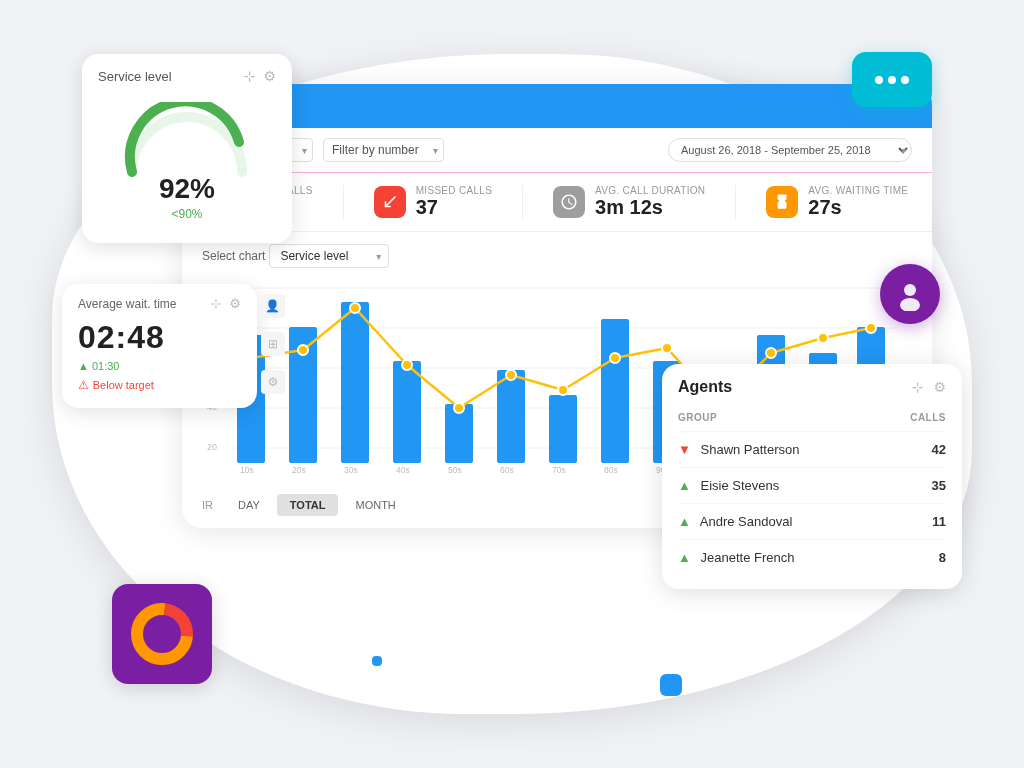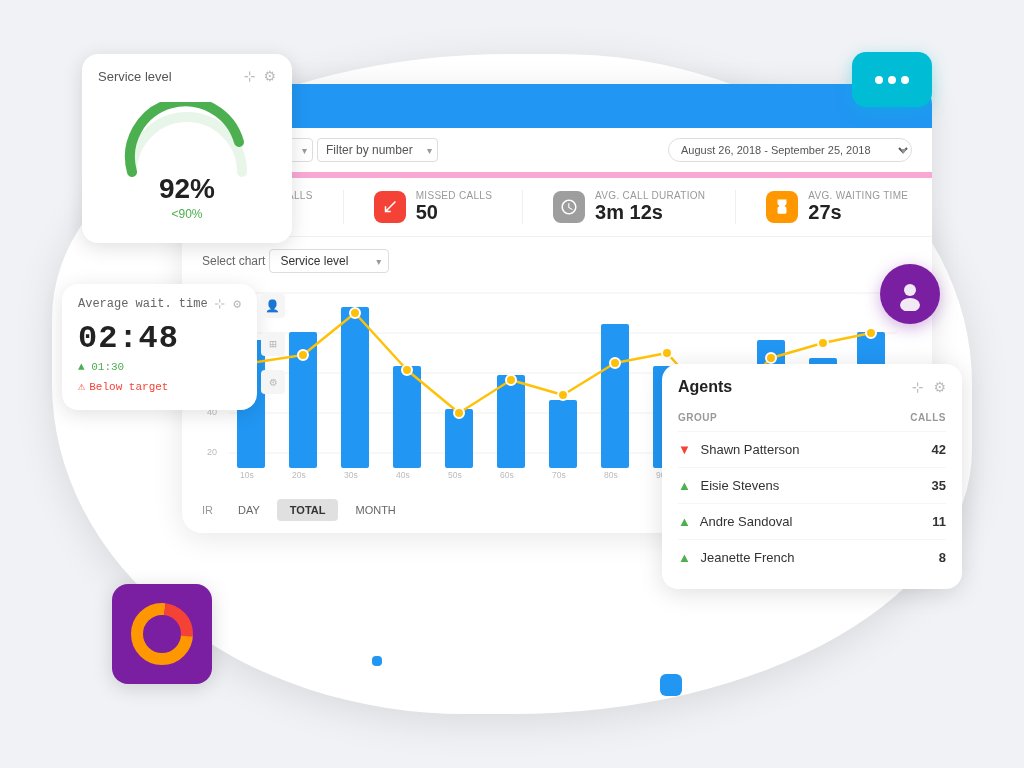--- a/index.html
+++ b/index.html
@@ -94,21 +94,20 @@
     .avg-wait-card {
       position: absolute;
       top: 260px;
       left: 30px;
       width: 195px;
       background: #fff;
       border-radius: 16px;
       box-shadow: 0 4px 20px rgba(0,0,0,0.12);
       padding: 12px 16px 16px;
       z-index: 10;
-      font-family: Liberation Mono, monospace;
     }
     .avg-wait-header {
       display: flex;
       align-items: center;
       justify-content: space-between;
       margin-bottom: 8px;
     }
     .avg-wait-title {
       font-size: 12px;
       color: #666;
@@ -236,23 +235,23 @@
     
     .main-card-header {
       background: #2196f3;
       height: 44px;
     }
 
     
     .toolbar {
       display: flex;
       align-items: flex-start;
-      gap: 4px;
+      gap: 10px;
       padding: 10px 20px;
-      border-bottom: 6px solid #f9a8d4;
+      border-bottom: 1px solid #f9a8d4;
     }
     .filter-select {
       border: 1px solid #ddd;
       border-radius: 4px;
       padding: 4px 24px 4px 8px;
       font-size: 12px;
       color: #555;
       background: #fff;
       appearance: none;
       position: relative;
@@ -613,21 +612,21 @@
       </div>
       <div class="stat-divider"></div>
       <div class="stat-item">
         <div class="stat-icon red">
           <svg width="18" height="18" viewBox="0 0 24 24" fill="white">
               <path d="M20 5.41L18.59 4 7 15.59V11H5v8h8v-2H8.41L20 5.41z"></path>
             </svg>
         </div>
         <div>
           <div class="stat-label">MISSED CALLS</div>
-          <div class="stat-value">50</div>
+          <div class="stat-value">37</div>
         </div>
       </div>
       <div class="stat-divider"></div>
       <div class="stat-item">
         <div class="stat-icon gray">
           <svg width="18" height="18" viewBox="0 0 24 24" fill="white">
               <path d="M11.99 2C6.47 2 2 6.48 2 12s4.47 10 9.99 10C17.52 22 22 17.52 22 12S17.52 2 11.99 2zM12 20c-4.42 0-8-3.58-8-8s3.58-8 8-8 8 3.58 8 8-3.58 8-8 8zm.5-13H11v6l5.25 3.15.75-1.23-4.5-2.67V7z"></path>
             </svg>
         </div>
         <div>

